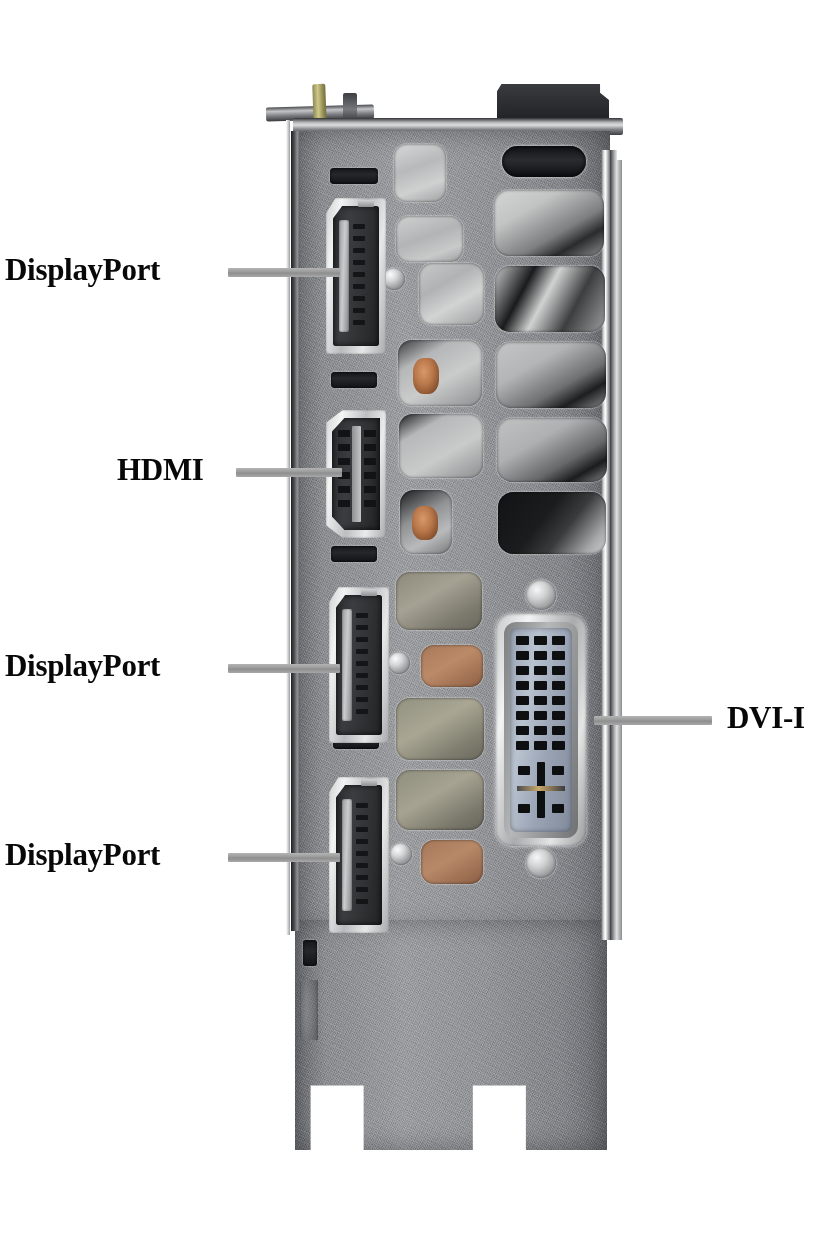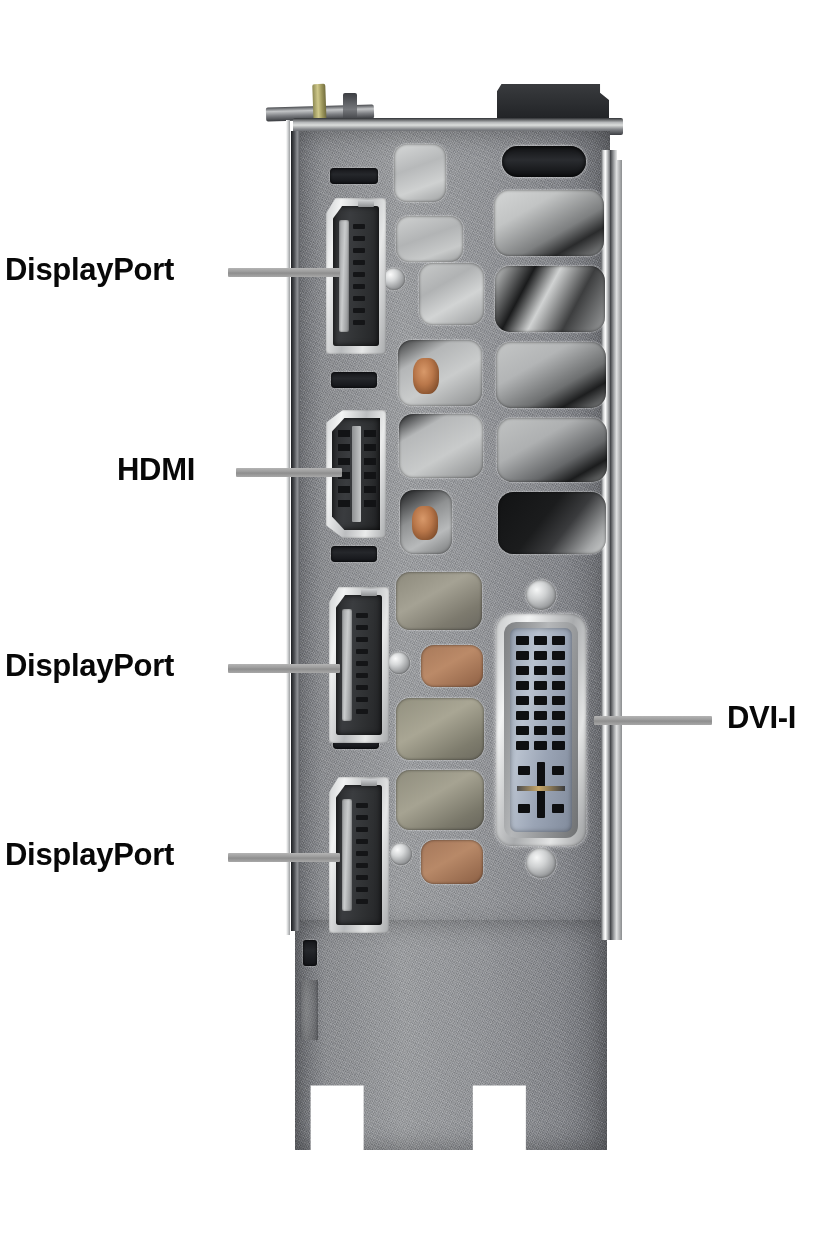--- a/index.html
+++ b/index.html
@@ -2,21 +2,21 @@
 <html><head>
 <meta charset="utf-8">
 <title>GPU I/O Bracket Port Diagram</title>
 <style>
   html,body{margin:0;padding:0;background:#ffffff;}
   body{
     width:828px;height:1254px;position:relative;overflow:hidden;
     font-family:"Liberation Sans","DejaVu Sans",sans-serif;
     background:#ffffff;
   }
-  #stage{position:absolute;left:0;top:0;width:828px;height:1078px;}
+  #stage{position:absolute;left:0;top:0;width:828px;height:1078px;font-family:Liberation Serif, serif;}
 
   
   .callout-label{
     position:absolute;
     font-weight:bold;
     color:#080808;
     font-size:31px;
     letter-spacing:-0.3px;
     white-space:nowrap;
     line-height:1;

